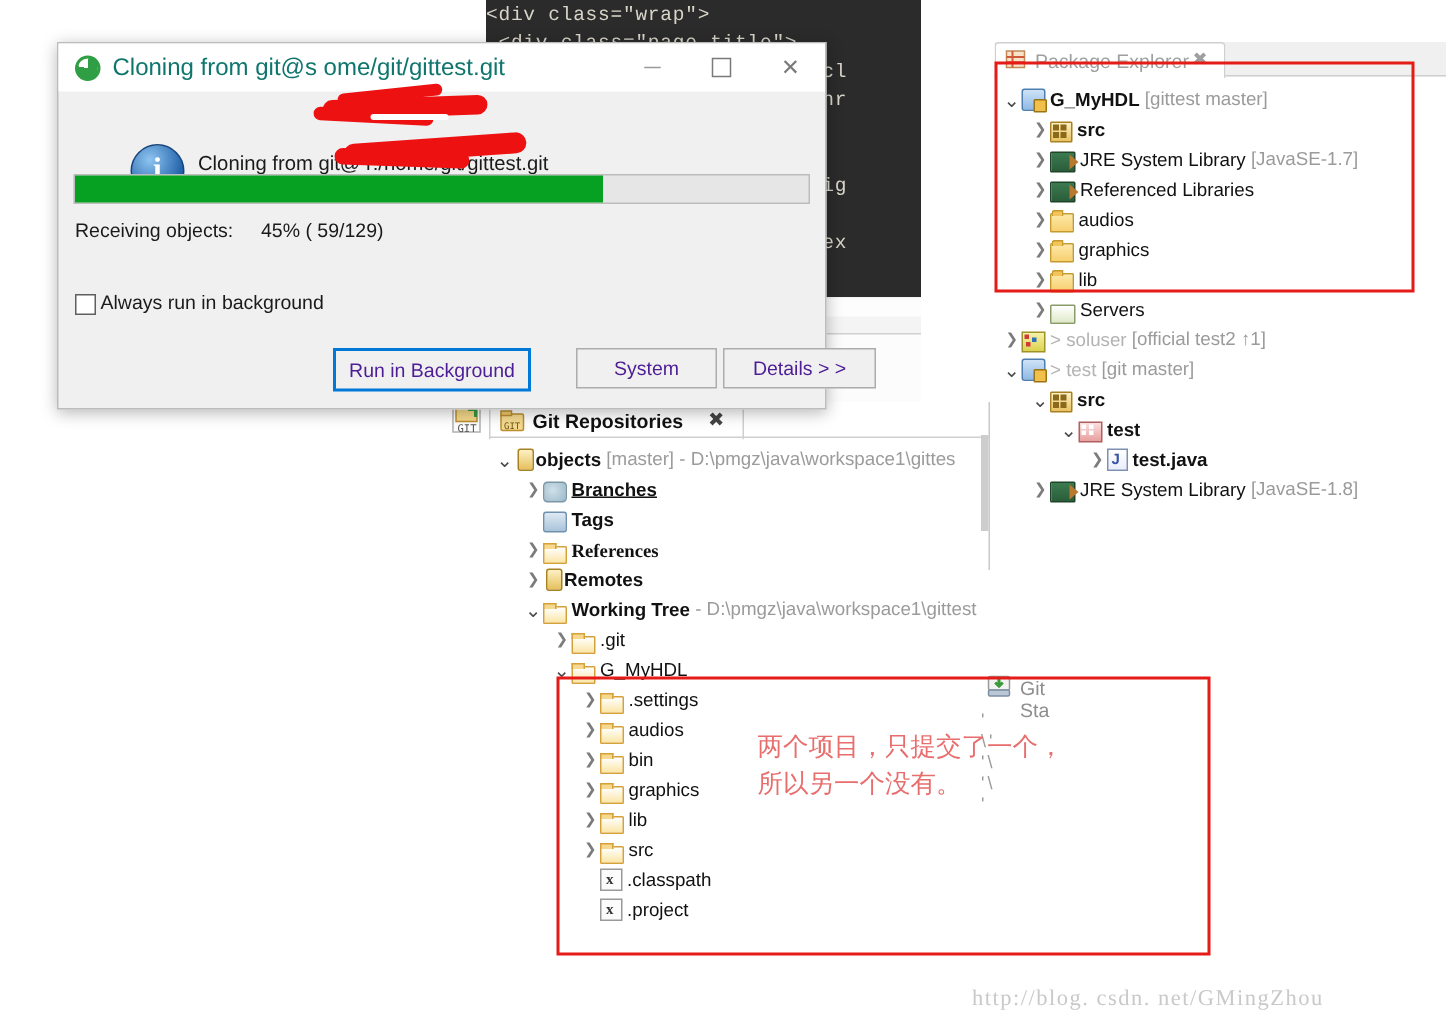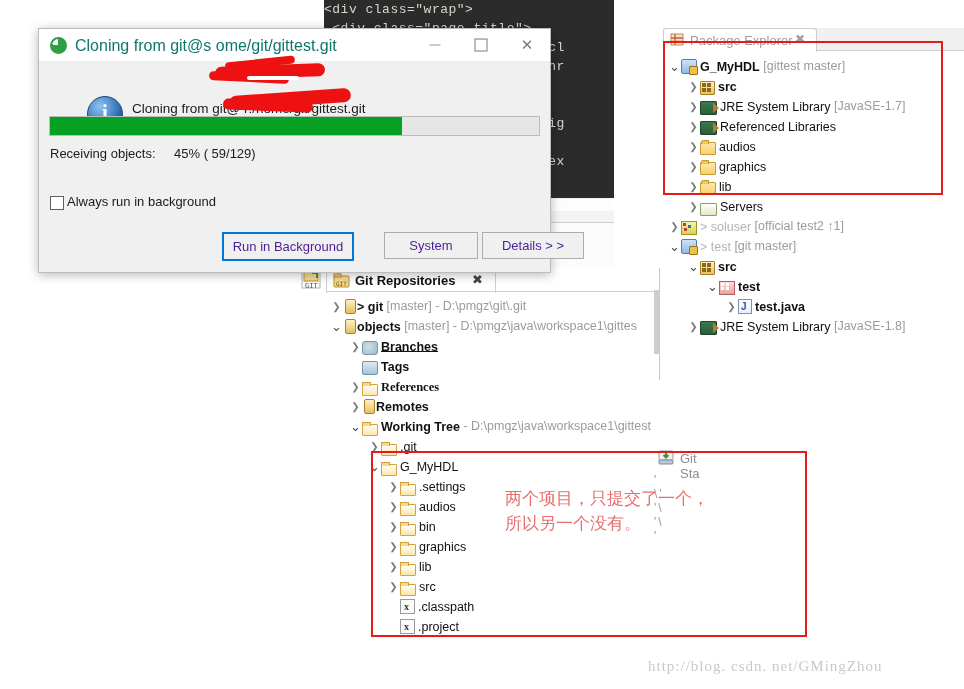--- a/index.html
+++ b/index.html
@@ -204,21 +204,20 @@
     <rect x="1" y="1" width="7" height="3" fill="#f0cb6d" stroke="#bb8f2e"></rect>
     <text x="3" y="13" font-size="6" fill="#6b5310" font-family="monospace">GIT</text>
   </svg>
   <div class="tab-txt">Git Repositories</div>
   <div class="tab-x">✖</div>
 </div>
 <div class="abs" id="git-tabline"></div>
 <div class="abs" id="git-right-border"></div>
 <div class="abs" id="git-scroll"></div>
 <div class="abs" id="git-tree">
-    <div class="trow" style="padding-left: 0px;"><span class="arrow">❯</span><span class="tico ic-repo"></span><span class="tlbl tbold">&gt; git</span><span class="tmeta"> [master]</span><span class="tpath"> - D:\pmgz\git\.git</span></div>
     <div class="trow" style="padding-left: 0px;"><span class="arrow" style="font-size: 13px; line-height: 12px; color: rgb(74, 74, 74);">⌄</span><span class="tico ic-repo"></span><span class="tlbl tbold">objects</span><span class="tmeta"> [master]</span><span class="tpath"> - D:\pmgz\java\workspace1\gittes</span></div>
     <div class="trow" style="padding-left: 19px; text-decoration: underline;"><span class="arrow">❯</span><span class="tico ic-branch"></span><span class="tlbl tbold">Branches</span></div>
     <div class="trow" style="padding-left: 19px;"><span class="arrow none">&nbsp;</span><span class="tico ic-tags"></span><span class="tlbl tbold">Tags</span></div>
     <div class="trow" style="padding-left: 19px; font-family: Liberation Serif, serif;"><span class="arrow">❯</span><span class="tico ic-folder-open"></span><span class="tlbl tbold">References</span></div>
     <div class="trow" style="padding-left: 19px;"><span class="arrow">❯</span><span class="tico ic-repo"></span><span class="tlbl tbold">Remotes</span></div>
     <div class="trow" style="padding-left: 19px;"><span class="arrow" style="font-size: 13px; line-height: 12px; color: rgb(74, 74, 74);">⌄</span><span class="tico ic-folder-open"></span><span class="tlbl tbold">Working Tree</span><span class="tpath"> - D:\pmgz\java\workspace1\gittest</span></div>
     <div class="trow" style="padding-left: 38px;"><span class="arrow">❯</span><span class="tico ic-folder-open"></span><span class="tlbl">.git</span></div>
     <div class="trow" style="padding-left: 38px;"><span class="arrow" style="font-size: 13px; line-height: 12px; color: rgb(74, 74, 74);">⌄</span><span class="tico ic-folder-open"></span><span class="tlbl">G_MyHDL</span></div>
     <div class="trow" style="padding-left: 57px;"><span class="arrow">❯</span><span class="tico ic-folder-open"></span><span class="tlbl">.settings</span></div>
     <div class="trow" style="padding-left: 57px;"><span class="arrow">❯</span><span class="tico ic-folder-open"></span><span class="tlbl">audios</span></div>

